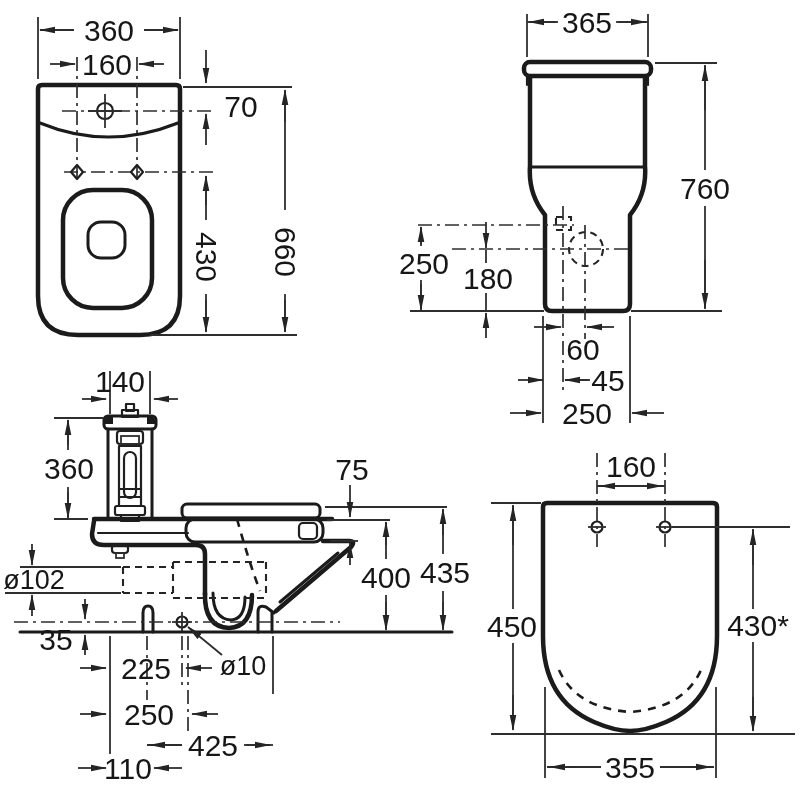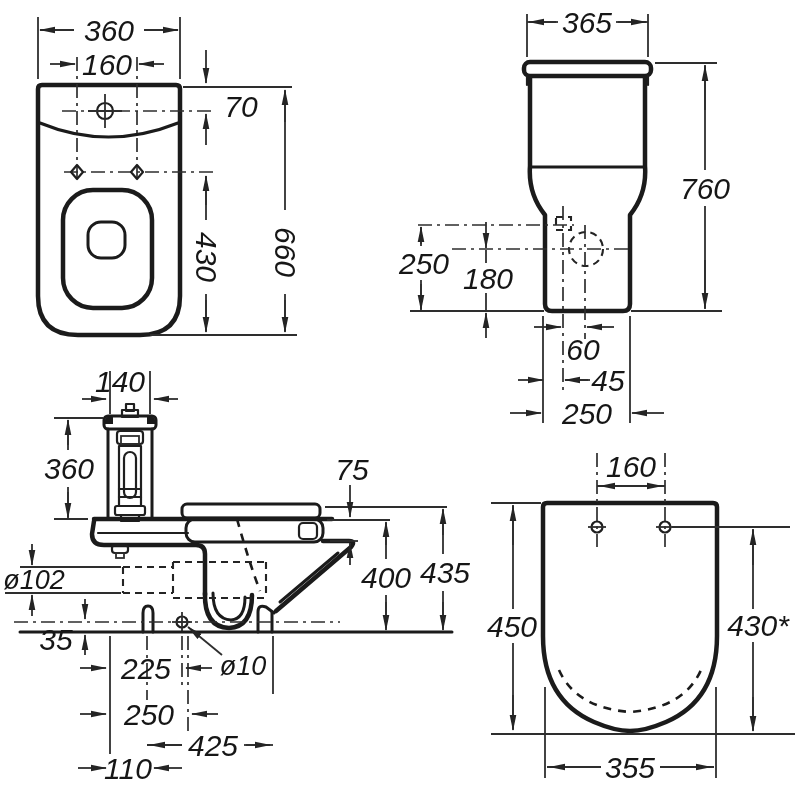--- a/index.html
+++ b/index.html
@@ -1,16 +1,16 @@
 <!DOCTYPE html>
 <html><head>
 <meta charset="utf-8">
 <style>
   html,body{margin:0;padding:0;background:#ffffff;}
-  .stage{width:800px;height:800px;background:#fff;position:relative;font-family:"Liberation Sans",sans-serif;font-style:italic;}
+  .stage{width:800px;height:800px;background:#fff;position:relative;font-family:"Liberation Sans",sans-serif;}
   svg{display:block;}
   
   .ol{fill:none;stroke:#1b1b1b;stroke-width:4.5;stroke-linecap:round;stroke-linejoin:round;}
   .ol3{fill:none;stroke:#1b1b1b;stroke-width:3;stroke-linecap:round;stroke-linejoin:round;}
   .ol2{fill:none;stroke:#1f1f1f;stroke-width:2.2;stroke-linecap:round;stroke-linejoin:round;}
   .fillb{fill:#1b1b1b;stroke:none;}
   
   .dim{fill:none;stroke:#2e2e2e;stroke-width:1.8;}
   .arr{fill:none;stroke:#2e2e2e;stroke-width:1.8;}
   

